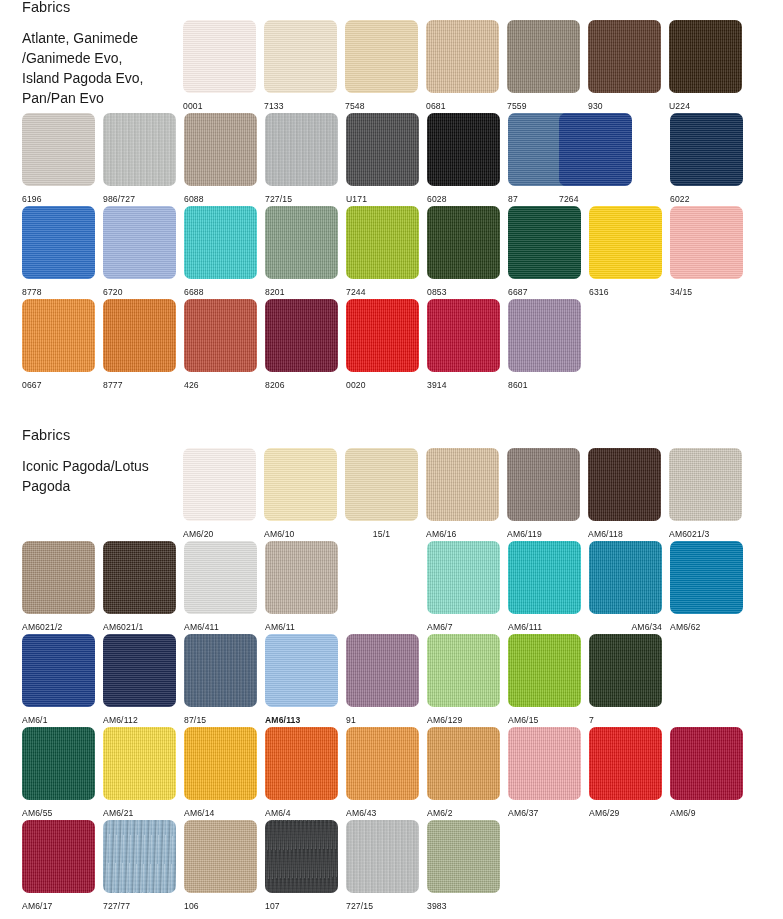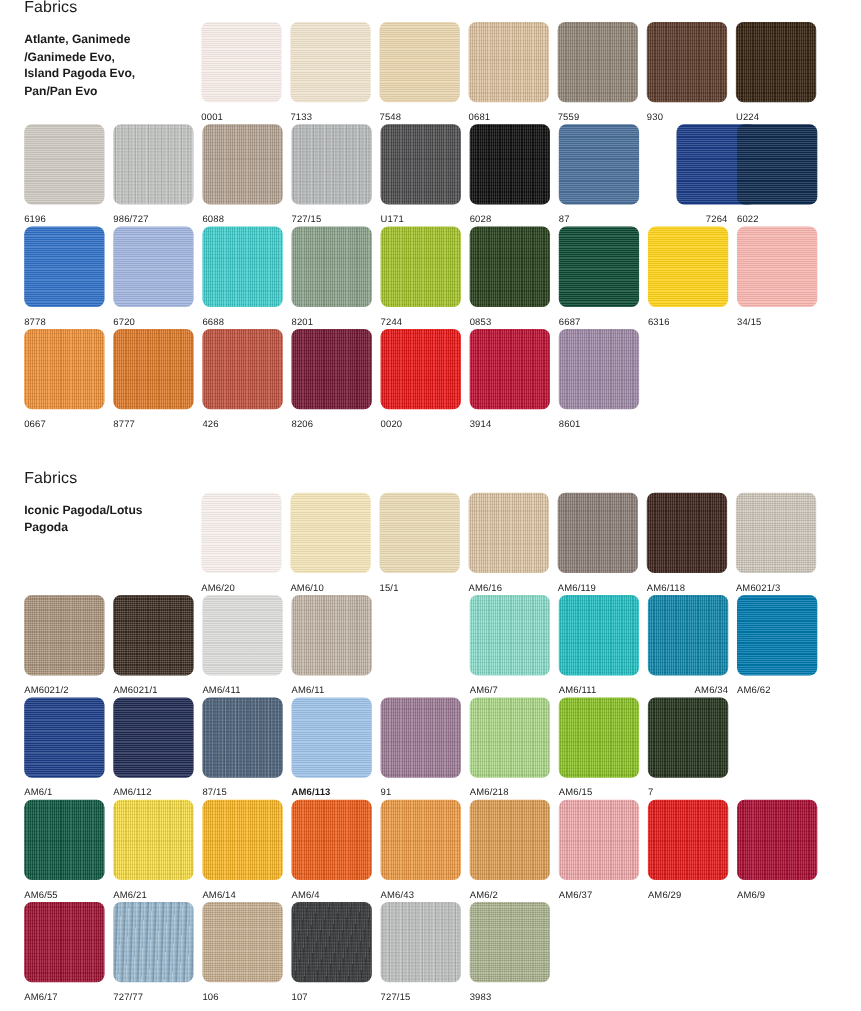--- a/index.html
+++ b/index.html
@@ -40,22 +40,22 @@
   }
   .section-title {
     font-size: 14.5px;
     font-weight: 400;
     letter-spacing: 0.1px;
     color: #1b1b1b;
     margin: 0 0 13px 0;
     line-height: 1.1;
   }
   .section-subtitle {
-    font-size: 11px;
-    font-weight: 700;
+    font-size: 14px;
+    font-weight: 400;
     line-height: 1.42;
     color: #1b1b1b;
     margin: 0;
     white-space: pre-line;
   }
 
   
   .rows {
     position: absolute;
     left: 0;
@@ -239,21 +239,21 @@
             <span class="code">U171</span>
           </div>
           <div class="cell" style="left: 427px;">
             <div class="swatch tex-rib" title="6028" style="background: rgb(13, 13, 14);"></div>
             <span class="code">6028</span>
           </div>
           <div class="cell" style="left: 508px;">
             <div class="swatch tex-weave" title="87" style="background: rgb(74, 111, 153);"></div>
             <span class="code">87</span>
           </div>
-          <div class="cell" style="left: 615px; text-align: center;">
+          <div class="cell" style="left: 559px;">
             <div class="swatch tex-weave" title="7264" style="background: rgb(27, 60, 134);"></div>
             <span class="code">7264</span>
           </div>
           <div class="cell" style="left: 670px;">
             <div class="swatch tex-weave" title="6022" style="background: rgb(15, 42, 78);"></div>
             <span class="code">6022</span>
           </div>
         </div>
         <div class="row" style="top: 206px;">
           <div class="cell" style="left: 22px;">
@@ -333,21 +333,21 @@
       <div class="rows">
         <div class="row" style="top: 20px;">
           <div class="cell" style="left: 183px;">
             <div class="swatch tex-weave" title="AM6/20" style="background: rgb(247, 239, 235);"></div>
             <span class="code">AM6/20</span>
           </div>
           <div class="cell" style="left: 264px;">
             <div class="swatch tex-weave" title="AM6/10" style="background: rgb(242, 227, 183);"></div>
             <span class="code">AM6/10</span>
           </div>
-          <div class="cell" style="left: 345px;">
+          <div class="cell" style="left: 345px; text-align: center;">
             <div class="swatch tex-weave" title="15/1" style="background: rgb(232, 217, 180);"></div>
             <span class="code">15/1</span>
           </div>
           <div class="cell" style="left: 426px;">
             <div class="swatch tex-rib" title="AM6/16" style="background: rgb(221, 197, 165);"></div>
             <span class="code">AM6/16</span>
           </div>
           <div class="cell" style="left: 507px;">
             <div class="swatch tex-rib" title="AM6/119" style="background: rgb(141, 127, 120);"></div>
             <span class="code">AM6/119</span>
@@ -411,21 +411,21 @@
           <div class="cell" style="left: 265px; font-weight: bold;">
             <div class="swatch tex-weave" title="AM6/113" style="background: rgb(156, 192, 230);"></div>
             <span class="code">AM6/113</span>
           </div>
           <div class="cell" style="left: 346px;">
             <div class="swatch tex-rib" title="91" style="background: rgb(156, 122, 149);"></div>
             <span class="code">91</span>
           </div>
           <div class="cell" style="left: 427px;">
             <div class="swatch tex-rib" title="AM6/115" style="background: rgb(174, 219, 139);"></div>
-            <span class="code">AM6/218</span>
+            <span class="code">AM6/129</span>
           </div>
           <div class="cell" style="left: 508px;">
             <div class="swatch tex-rib" title="AM6/15" style="background: rgb(140, 196, 38);"></div>
             <span class="code">AM6/15</span>
           </div>
           <div class="cell" style="left: 589px;">
             <div class="swatch tex-rib" title="7" style="background: rgb(35, 51, 28);"></div>
             <span class="code">7</span>
           </div>
         </div>

